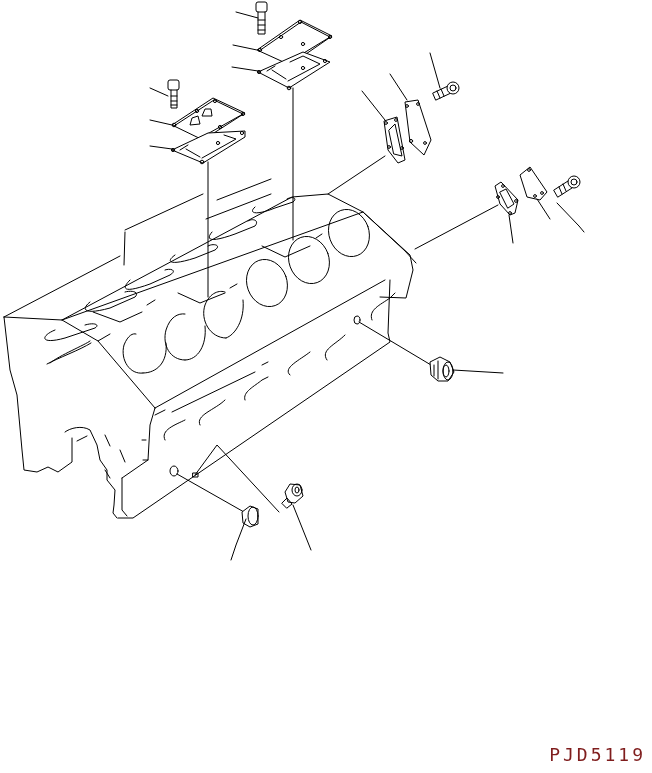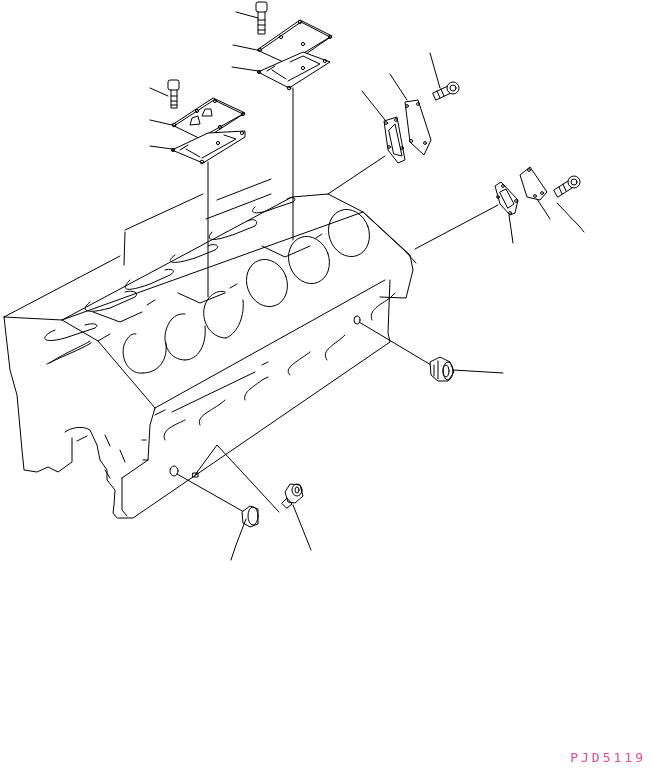--- a/index.html
+++ b/index.html
@@ -1,21 +1,21 @@
 <!DOCTYPE html>
 <html><head>
   <meta charset="utf-8">
   <style>
     html, body { margin: 0; padding: 0; background: #ffffff; }
     body { width: 652px; height: 773px; position: relative; overflow: hidden; font-family: "DejaVu Sans Mono", monospace; }
     #diagram { position: absolute; left: 0; top: 0; width: 652px; height: 773px; }
     #diagram * { vector-effect: non-scaling-stroke; }
     .ln { fill: none; stroke: #000; stroke-width: 1; stroke-linecap: round; stroke-linejoin: round; }
     .fl { fill: #fff; stroke: #000; stroke-width: 1; }
-    .code { position: absolute; right: 6px; bottom: 8px; font-size: 13px; letter-spacing: 3px; color: #ec4899; font-family: "DejaVu Sans Mono", monospace; }
+    .code { position: absolute; right: 6px; bottom: 8px; font-size: 18px; letter-spacing: 3px; color: #7f1d1d; font-family: "DejaVu Sans Mono", monospace; }
   </style>
 </head>
 <body>
 
 <svg id="diagram" viewBox="0 0 652 773" xmlns="http://www.w3.org/2000/svg">
 
   <g>
 
     <path class="ln" d="M4,317 L120,256 M206,219 L271,194"></path>
     <path class="ln" d="M4,317 L62,320 L292,197 L328,194 L363,212 L405,251 L416,263"></path>

